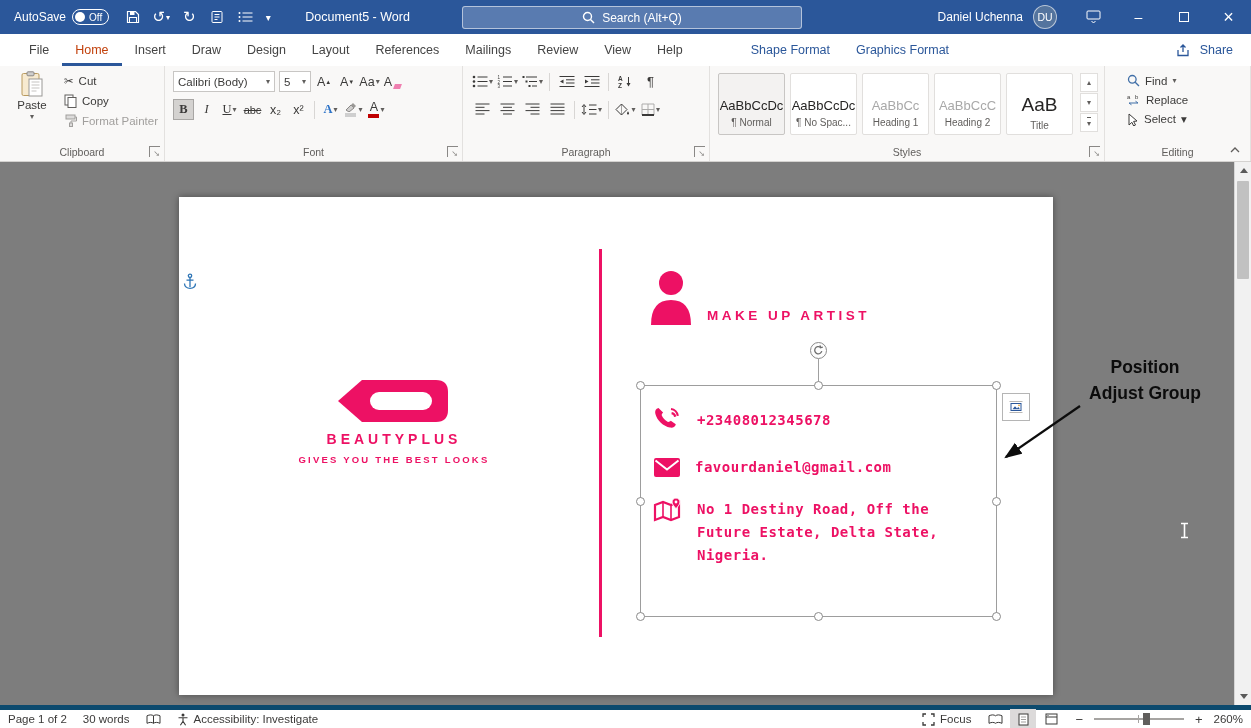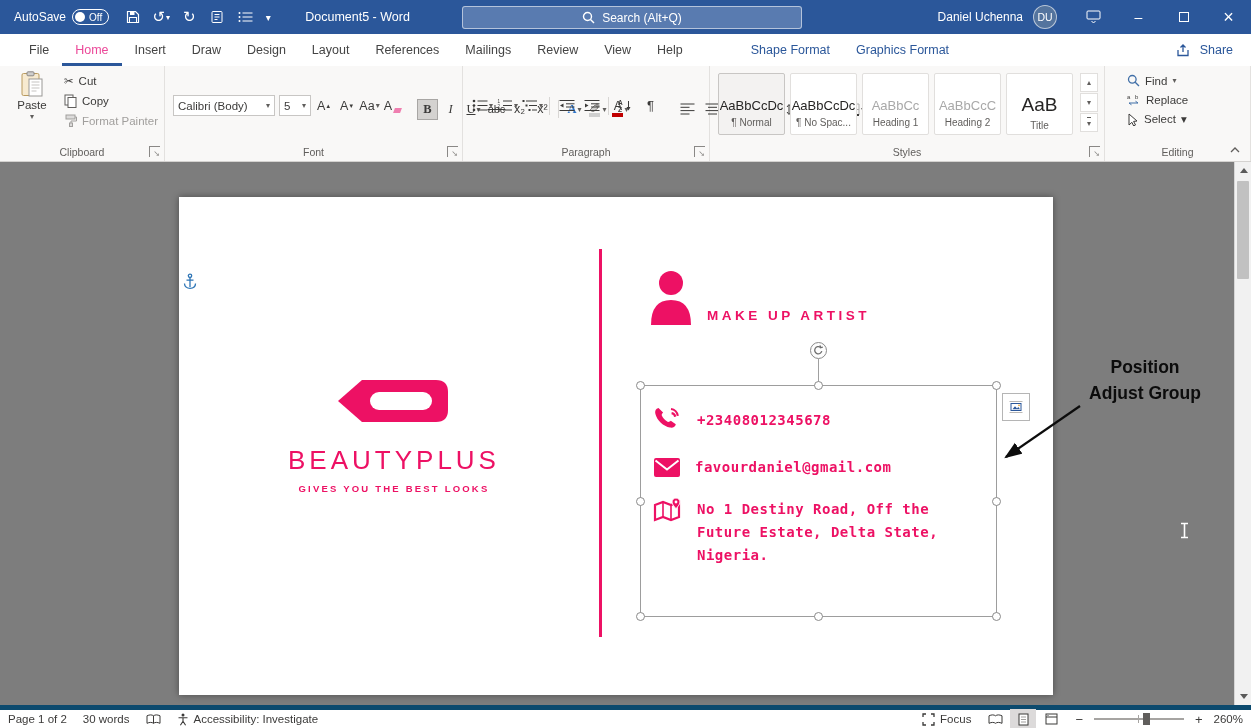--- a/index.html
+++ b/index.html
@@ -22,37 +22,37 @@
   .tbright{margin-left:auto;display:flex;align-items:center;height:100%;}
   .uname{font-size:12px;margin-right:10px;}
   .avatar{width:24px;height:24px;border-radius:50%;background:#54749E;border:1px solid rgba(255,255,255,.6);display:flex;align-items:center;justify-content:center;font-size:10.5px;margin-right:14px;}
   .tbbtn{width:45px;height:34px;display:flex;align-items:center;justify-content:center;font-size:14px;}
   .closebtn{font-size:18px;}
   .maxbox{width:10px;height:10px;border:1px solid #fff;display:block;}
 
   
   .tabrow{position:absolute;top:34px;left:0;right:0;height:32px;background:#fff;display:flex;align-items:center;font-size:12.5px;color:#444;padding-left:16px;}
   .tab{padding:0 13px;height:100%;display:flex;align-items:center;white-space:nowrap;}
-  .tab.active{color:#ec4899;box-shadow:inset 0 -3px 0 var(--blue);}
+  .tab.active{color:#c2410c;box-shadow:inset 0 -3px 0 var(--blue);}
   .tab.ctx{color:var(--blue);}
   .tab.ctx-first{margin-left:42px;}
   .share{margin-left:auto;margin-right:18px;display:flex;align-items:center;gap:10px;color:var(--blue);font-size:12.5px;}
 
   
   .ribbon{position:absolute;top:66px;left:0;right:0;height:96px;background:#f9f8f7;border-bottom:1px solid #d4d2d0;display:flex;}
   .rgroup{position:relative;height:100%;border-right:1px solid #e3e1df;}
   .rcontent{height:74px;padding:5px 6px 0 8px;display:flex;}
   .rlabel{position:absolute;bottom:3px;left:0;right:0;text-align:center;font-size:10.5px;color:#605e5c;}
   .dlg{position:absolute;right:4px;bottom:4px;width:11px;height:11px;border-top:1px solid #8a8886;border-left:1px solid #8a8886;font-size:8px;color:#8a8886;display:flex;align-items:flex-end;justify-content:flex-end;line-height:7px;}
   .g-clip{width:165px;} .g-font{width:298px;} .g-para{width:247px;} .g-styles{width:395px;} .g-edit{flex:1;}
   .pastebtn{width:52px;display:flex;flex-direction:column;align-items:center;font-size:11.5px;color:#3b3a39;gap:1px;}
   .clipcol{display:flex;flex-direction:column;gap:6px;margin-left:8px;margin-top:3px;font-size:11.5px;color:#3b3a39;}
   .crow{display:flex;align-items:center;gap:5px;white-space:nowrap;}
   .crow.disabled{color:#a19f9d;}
-  .fontcol{display:flex;flex-direction:row;width:100%;gap:14px;}
+  .fontcol{display:flex;flex-direction:column;width:100%;}
   .frow{display:flex;align-items:center;gap:2px;}
   .frow2{margin-top:7px;}
   .combo{height:21px;border:1px solid #c8c6c4;background:#fff;display:flex;align-items:center;justify-content:space-between;padding:0 4px;font-size:11.5px;color:#3b3a39;}
   .combo-family{width:102px;} .combo-size{width:32px;margin-left:2px;}
   .dd{font-size:8px;color:#605e5c;}
   .fbtn{min-width:21px;height:21px;display:flex;align-items:center;justify-content:center;font-size:12.5px;color:#3b3a39;gap:1px;}
   .fbtn .tiny{font-size:7px;}
   .boldbtn{font-weight:bold;background:#d4d2d0;border:1px solid #a8a6a4;font-family:"Liberation Serif",serif;}
   .italbtn{font-style:italic;font-family:"Liberation Serif",serif;}
   .undl{text-decoration:underline;font-family:"Liberation Serif",serif;}
@@ -77,21 +77,21 @@
   .editcol{display:flex;flex-direction:column;gap:6px;margin-top:3px;font-size:11.5px;color:#3b3a39;padding-left:14px;}
   .erow{display:flex;align-items:center;gap:5px;}
   .ribbon-collapse{position:absolute;right:8px;bottom:5px;width:16px;height:12px;display:flex;align-items:center;justify-content:center;}
 
   
   .docarea{position:absolute;top:162px;left:0;width:1234px;height:543px;background:#7d7d7d;overflow:hidden;}
   .page{position:absolute;left:179px;top:35px;width:874px;height:498px;background:#fff;box-shadow:0 0 7px rgba(0,0,0,.4);}
   .anchor{position:absolute;left:4px;top:76px;}
   .vdivider{position:absolute;left:420px;top:52px;width:3px;height:388px;background:var(--pink);}
   .leftblock{position:absolute;left:55px;top:178px;width:320px;text-align:center;}
-  .brand{font-size:26px;font-weight:normal;letter-spacing:4px;color:var(--pink);margin-top:14px;}
+  .brand{font-size:14px;font-weight:bold;letter-spacing:4px;color:var(--pink);margin-top:0;}
   .tagline{font-size:9.5px;font-weight:bold;letter-spacing:2.2px;color:var(--pink);margin-top:7px;}
   .personicon{position:absolute;left:468px;top:73px;}
   .cname{position:absolute;left:527px;top:78px;font-size:27px;font-weight:bold;letter-spacing:1px;color:var(--pink);white-space:nowrap;}
   .crole{position:absolute;left:528px;top:111px;font-size:13.5px;font-weight:bold;letter-spacing:3.5px;color:var(--pink);white-space:nowrap;}
   .rotate-handle{position:absolute;left:631px;top:145px;width:17px;height:17px;border:1.5px solid #8a8a8a;border-radius:50%;background:#fdfdfd;display:flex;align-items:center;justify-content:center;}
   .rot-line{position:absolute;left:639px;top:162px;width:1px;height:26px;background:#a0a0a0;}
   .selbox{position:absolute;left:461px;top:188px;width:357px;height:232px;border:1px solid #9d9d9d;}
   .handle{position:absolute;width:9px;height:9px;background:#fff;border:1px solid #8a8a8a;border-radius:50%;}
   .h-tl{left:-5px;top:-5px;} .h-tm{left:calc(50% - 4.5px);top:-5px;} .h-tr{right:-5px;top:-5px;}
   .h-ml{left:-5px;top:calc(50% - 4.5px);} .h-mr{right:-5px;top:calc(50% - 4.5px);}

